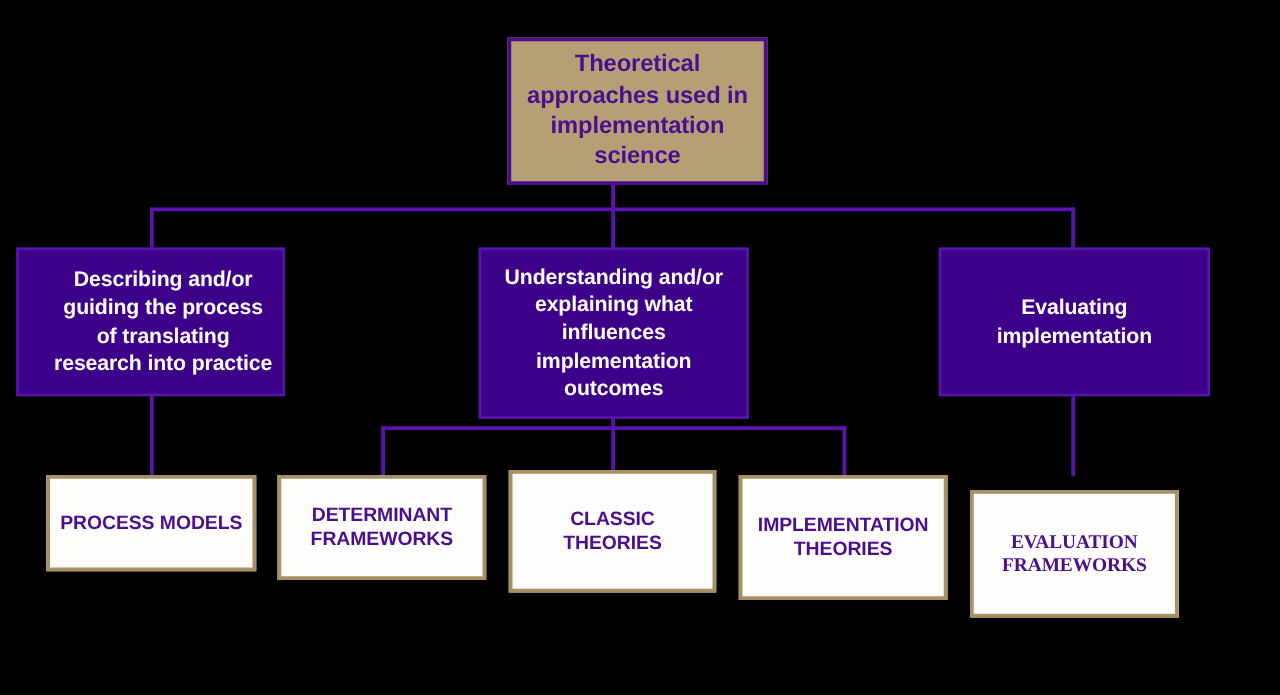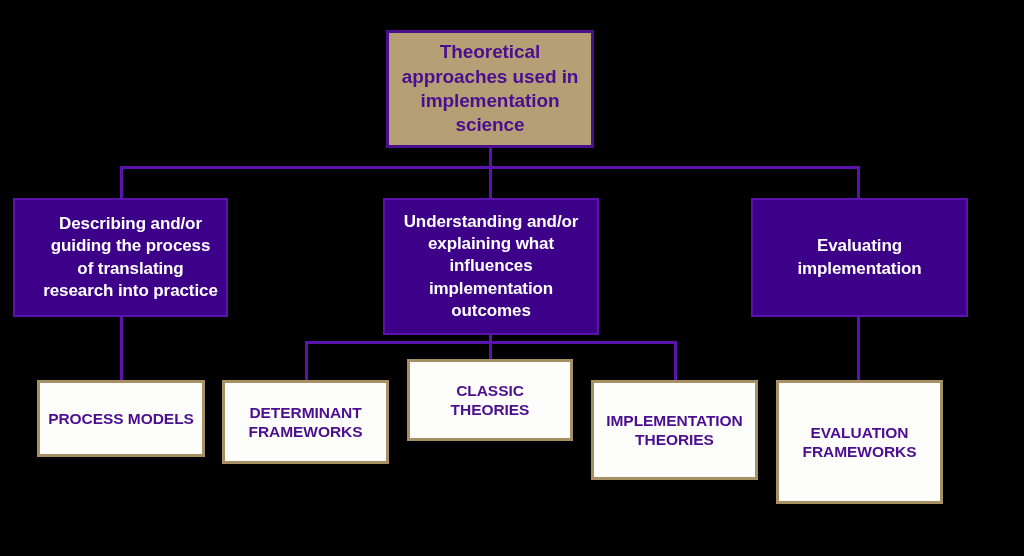--- a/index.html
+++ b/index.html
@@ -28,20 +28,21 @@
 
   
   .box.root {
     background: #b5a075;
     border: 3px solid #4b0e8f;
     color: #4b0e8f;
     font-weight: bold;
     font-size: 19px;
     line-height: 1.28;
     letter-spacing: -0.1px;
+    margin-left: 20px;
   }
 
   
   .box.level2 {
     background: #3d0089;
     border: 2px solid #5a13ad;
     color: #ffffff;
     font-weight: bold;
     font-size: 17px;
     line-height: 1.3;
@@ -110,25 +111,25 @@
   </div>
 
   <div class="box leaf" style="left:37px; top:380px; width:168px; height:77px;">
     <span class="label">PROCESS MODELS</span>
   </div>
 
   <div class="box leaf" style="left:222px; top:380px; width:167px; height:84px;">
     <span class="label">DETERMINANT FRAMEWORKS</span>
   </div>
 
-  <div class="box leaf" style="left:407px; top:359px; width:166px; height:82px;">
+  <div class="box leaf" style="left:407px; top:376px; width:166px; height:98px;">
     <span class="label">CLASSIC THEORIES</span>
   </div>
 
   <div class="box leaf" style="left:591px; top:380px; width:167px; height:100px;">
     <span class="label">IMPLEMENTATION THEORIES</span>
   </div>
 
-  <div class="box leaf" style="left:776px; top:380px; width:167px; height:124px;">
+  <div class="box leaf" style="left:776px; top:392px; width:167px; height:102px;font-family:Liberation Serif, serif;">
     <span class="label">EVALUATION FRAMEWORKS</span>
   </div>
 
 </div>
 
 </body></html>

